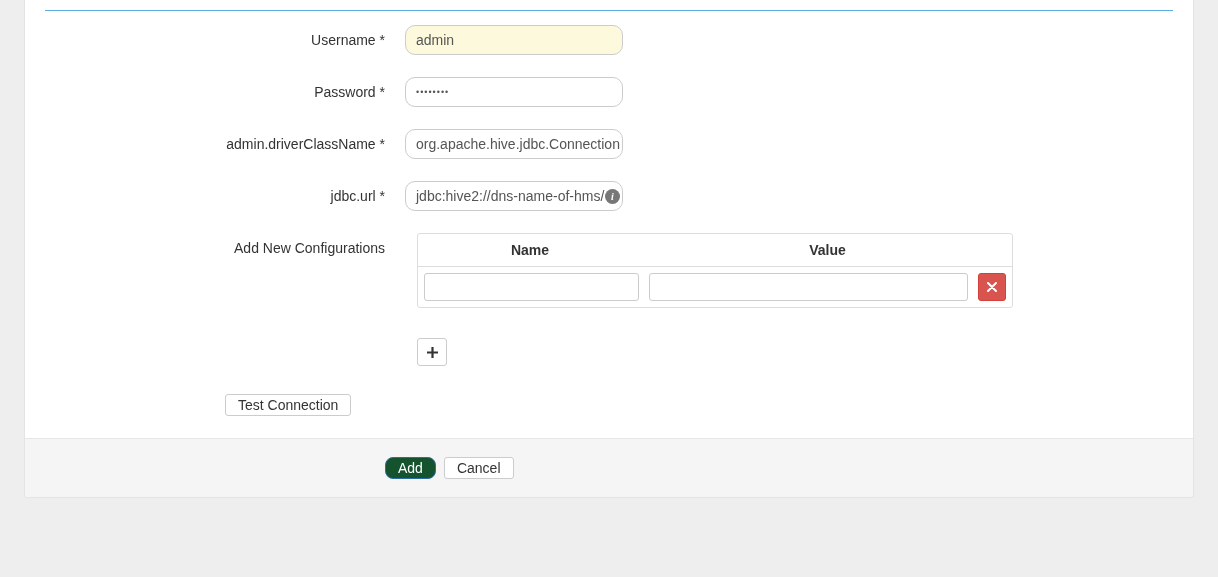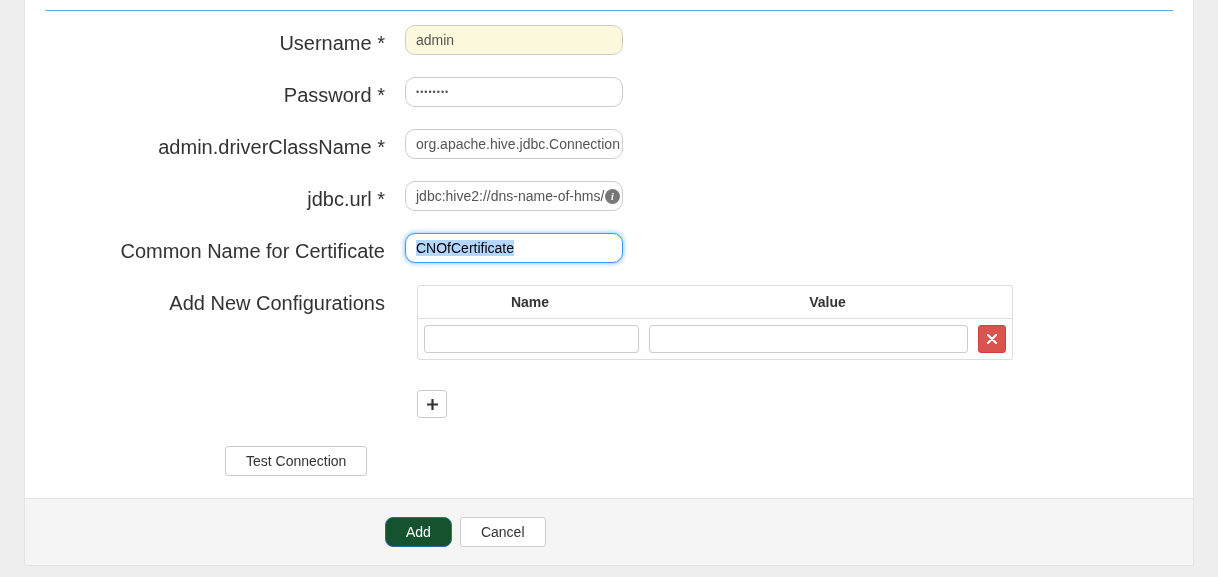--- a/index.html
+++ b/index.html
@@ -38,21 +38,21 @@
     align-items: flex-start;
     margin-bottom: 22px;
   }
   .form-row.tight { margin-bottom: 16px; gap: 12px; }
   .label-col {
     width: 360px;
     text-align: right;
     padding-right: 20px;
     padding-top: 7px;
     color: #333;
-    font-size: 20px;
+    font-size: 14px;
   }
   .field-col {
     flex: 1;
     display: flex;
     align-items: center;
     gap: 6px;
   }
   .input {
     width: 218px;
     height: 30px;
@@ -128,22 +128,22 @@
     height: 28px;
     border: 1px solid #ccc;
     border-radius: 3px;
     padding: 3px 8px;
     font-size: 14px;
   }
   .btn {
     display: inline-flex;
     align-items: center;
     justify-content: center;
-    height: 30px;
-    padding: 0 20px;
+    height: 22px;
+    padding: 0 12px;
     border: 1px solid #ccc;
     border-radius: 3px;
     background: #fff;
     color: #333;
     font-size: 14px;
     cursor: pointer;
   }
   .btn-sm { height: 28px; padding: 0 8px; }
   .btn-danger {
     background: #d9534f;
@@ -239,28 +239,20 @@
     <div class="form-row">
       <div class="label-col">jdbc.url *</div>
       <div class="field-col">
         <div class="input input-display" style="padding-right:26px;">
           <span>jdbc:hive2://dns-name-of-hms/</span>
         </div>
         <span class="info-circle">i</span>
       </div>
     </div>
 
-    <div class="form-row">
-      <div class="label-col">Common Name for Certificate</div>
-      <div class="field-col">
-        <div class="input focused input-display">
-          <span class="selected-text">CNOfCertificate</span>
-        </div>
-      </div>
-    </div>
 
     <div class="form-row tight">
       <div class="label-col">Add New Configurations</div>
       <div class="field-col" style="flex-direction:column; align-items:flex-start;">
         <div class="cfg-table">
           <div class="cfg-header">
             <div class="th" style="flex:0 0 225px;">Name</div>
             <div class="th">Value</div>
           </div>
           <div class="cfg-body-row">

